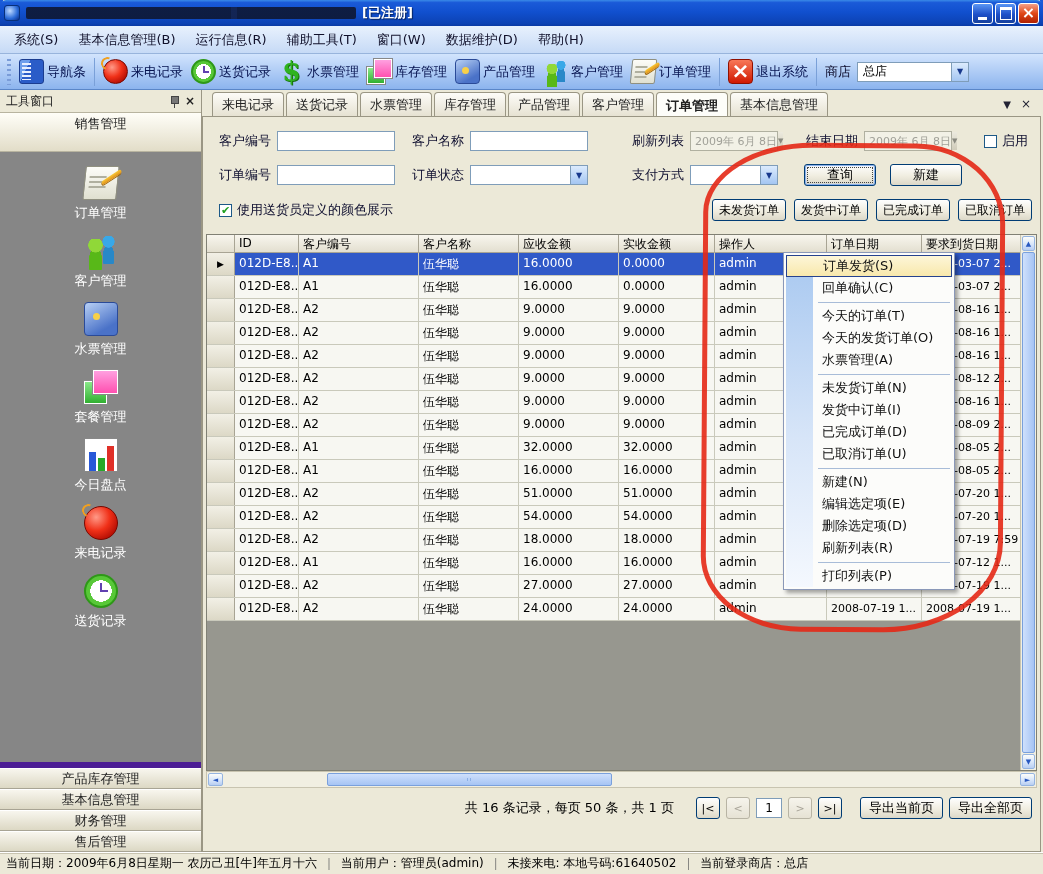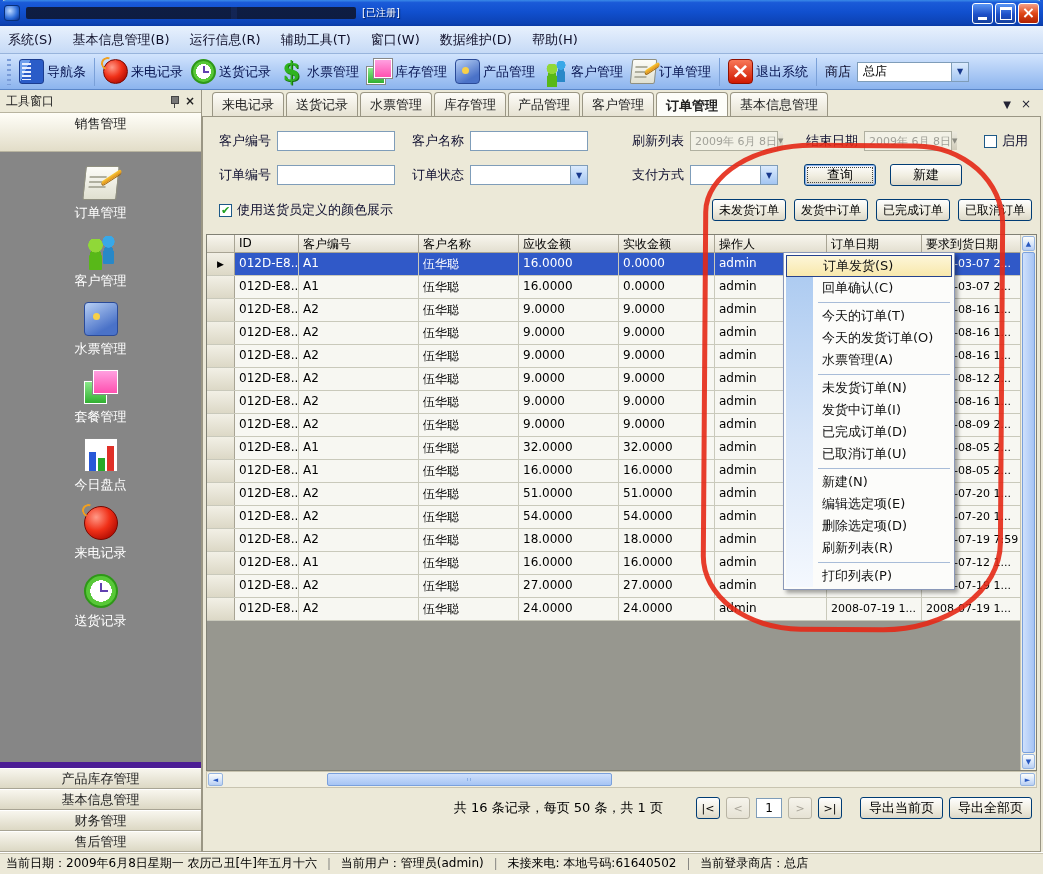--- a/index.html
+++ b/index.html
@@ -7,31 +7,31 @@
   body{font-family:"DejaVu Sans","Liberation Sans",sans-serif;font-size:13px;background:#0a42c0}
   .window{position:absolute;inset:0;padding:0 3px 3px 3px;background:linear-gradient(#1a5ad8,#0a3cb0)}
   .inner{position:absolute;left:3px;right:3px;top:0;bottom:3px;background:#ece9d8}
 
   
   .titlebar{position:absolute;left:0;right:0;top:0;height:26px;display:flex;align-items:center;gap:6px;
     padding:0 4px;background:linear-gradient(180deg,#3a8ae8 0%,#1a5ad8 10%,#1150cf 45%,#0c42b4 90%,#0a3aa4 100%);
     border-radius:6px 6px 0 0;color:#fff}
   .applogo{width:16px;height:16px;border-radius:3px;background:radial-gradient(circle at 35% 35%,#bcd8ff,#2a6ad8 60%,#0a2a80);border:1px solid #08307a;flex:none}
   .redact{height:12px;width:330px;border-radius:2px;background:linear-gradient(90deg,#0e1836 0 62%,#13214a 62% 64%,#0e1836 64%);opacity:.92}
-  .titlereg{font-weight:normal;font-size:10px;text-shadow:1px 1px 1px #05225e}
+  .titlereg{font-weight:bold;font-size:13px;text-shadow:1px 1px 1px #05225e}
   .winbtns{margin-left:auto;display:flex;gap:2px}
   .winbtn{width:21px;height:21px;border-radius:3px;border:1px solid #fff;display:flex;align-items:center;justify-content:center;
     background:linear-gradient(#5a96f4,#1e50c8 55%,#16409c);color:#fff}
   .winbtn.close{background:linear-gradient(#f4a088,#e04818 50%,#b02000)}
   .winbtn.min::after{content:"";width:9px;height:3px;background:#fff;margin-top:11px}
   .winbtn.max::after{content:"";width:10px;height:9px;border:1px solid #fff;border-top-width:3px}
   .winbtn.close::after{content:"×";font-size:16px;font-weight:bold;line-height:1}
 
   
-  .menubar{position:absolute;left:0;right:0;top:26px;height:28px;display:flex;align-items:center;gap:4px;padding-left:0;
+  .menubar{position:absolute;left:0;right:0;top:26px;height:28px;display:flex;align-items:center;gap:4px;padding-left:6px;
     background:linear-gradient(#e8f1fd,#c6daf6);border-bottom:1px solid #98b4dc;color:#10102a}
   .menuitem{padding:3px 8px}
 
   
   .toolbar{position:absolute;left:0;right:0;top:54px;height:36px;display:flex;align-items:center;padding:0 3px;
     background:linear-gradient(#d2e4fd,#8cb4ee);border-bottom:1px solid #5a86c8;color:#05124f}
   .grip{width:4px;height:26px;margin:0 4px;background:repeating-linear-gradient(180deg,#7a9cd8 0 2px,transparent 2px 5px)}
   .tbtn{display:flex;align-items:center;gap:3px;padding:2px 4px;white-space:nowrap}
   .tbtn.sep{width:1px;height:28px;padding:0;margin:0 4px;background:#7aa0d8}
   .tbicon{position:relative;display:inline-block;width:25px;height:25px;flex:none}
@@ -142,21 +142,21 @@
   .harrow{position:absolute;top:1px;bottom:1px;width:15px;display:flex;align-items:center;justify-content:center;font-size:7px;color:#2858c0;
     background:linear-gradient(#fdfdfa,#d8e6fa 55%,#b8cef2);border:1px solid #95b4e0;border-radius:2px}
   .harrow.lf{left:1px}.harrow.rt{right:1px}
   .hthumb{position:absolute;left:120px;width:285px;top:1px;bottom:1px;background:linear-gradient(#cfe0fc,#a6c4f4);
     border:1px solid #7aa0dc;border-radius:2px}
   .hthumb::after{content:"";position:absolute;left:50%;top:4px;bottom:4px;width:6px;margin-left:-3px;
     background:repeating-linear-gradient(90deg,#8ab0e8 0 1px,transparent 1px 3px)}
 
   
   .pager{position:absolute;left:3px;right:8px;top:678px;height:26px;display:flex;align-items:center;justify-content:flex-end;gap:6px;color:#000}
-  .pager .summary{margin-right:27px;font-size:13px}
+  .pager .summary{margin-right:16px;font-size:13px}
   .pbtn{width:24px;height:22px;padding:0;font-size:11px}
   .pbtn.dis{border-color:#b8b4a4;color:#a8a498;box-shadow:none;background:linear-gradient(#f6f4ec,#e6e2d4)}
   .pagebox{width:26px;height:20px;background:#fff;border:1px solid #7f9db9;text-align:center;line-height:18px;font-size:12px}
 
   
   .statusbar{position:absolute;left:0;right:0;bottom:0;height:22px;background:#ece9d8;border-top:1px solid #fff;
     box-shadow:inset 0 1px 0 #c8c4b0;display:flex;align-items:center;padding-left:6px;font-size:12px;color:#000;white-space:nowrap;overflow:hidden}
   .seg+.seg::before{content:"｜";margin:0 6px;color:#666}
 
   

